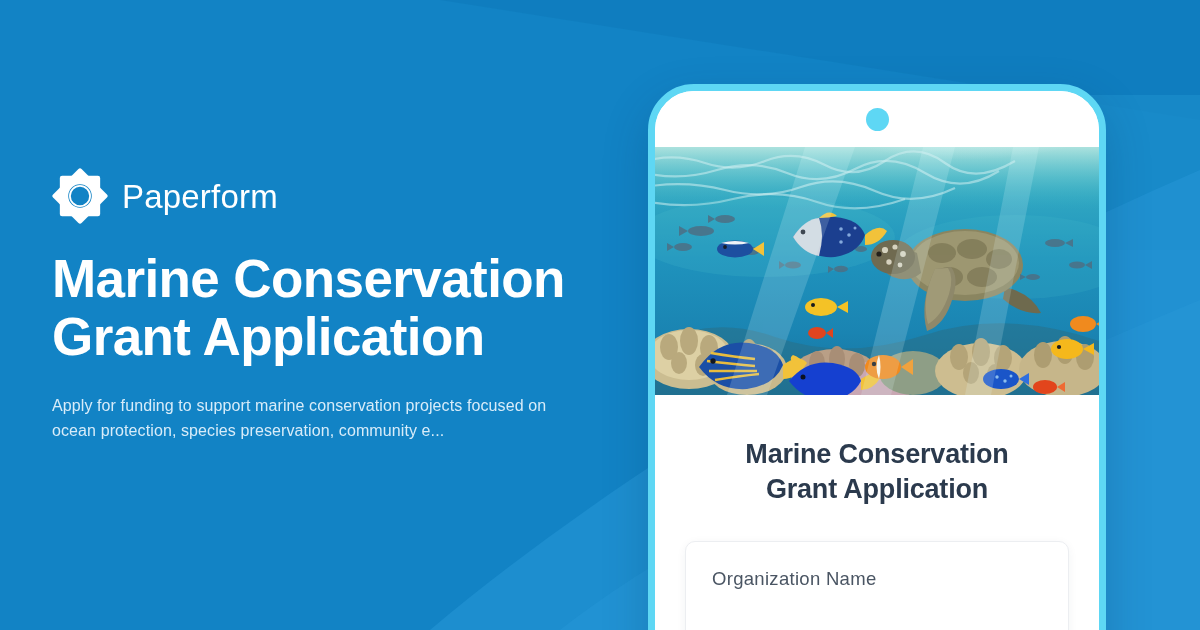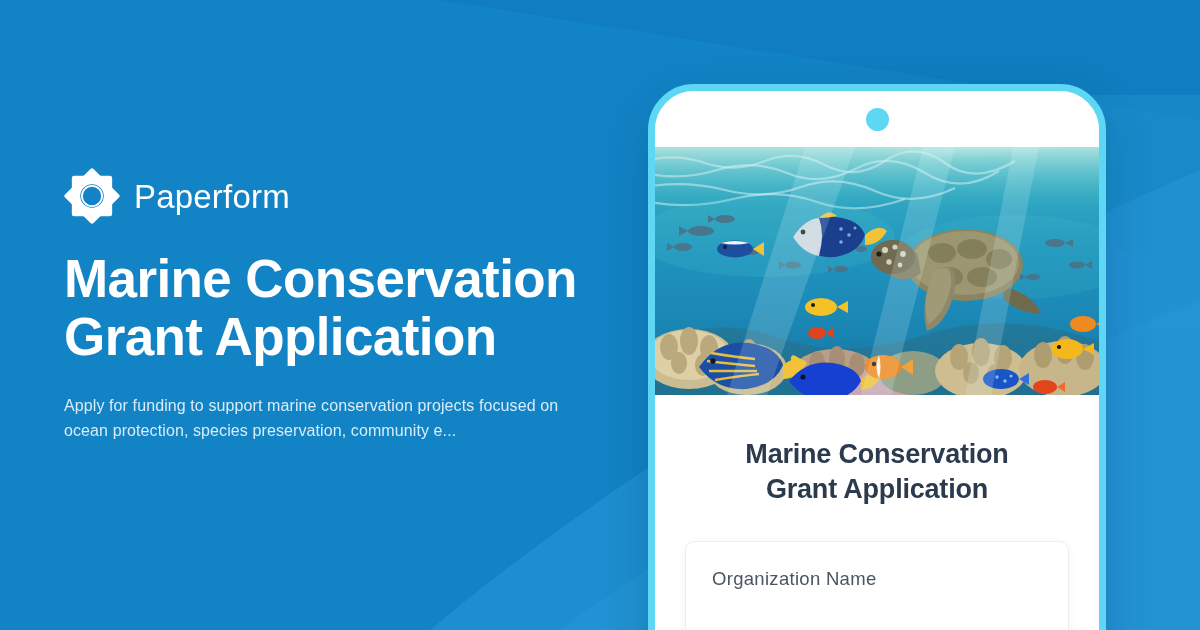--- a/index.html
+++ b/index.html
@@ -27,21 +27,21 @@
     position: absolute;
     inset: 0;
     overflow: hidden;
     pointer-events: none;
   }
   .bg-svg { position: absolute; inset: 0; width: 1200px; height: 630px; display: block; }
 
   
   .left-col {
     position: absolute;
-    left: 64px;
+    left: 52px;
     top: 168px;
     width: 560px;
     z-index: 5;
   }
 
   .brand {
     display: flex;
     align-items: center;
     gap: 14px;
     height: 56px;

